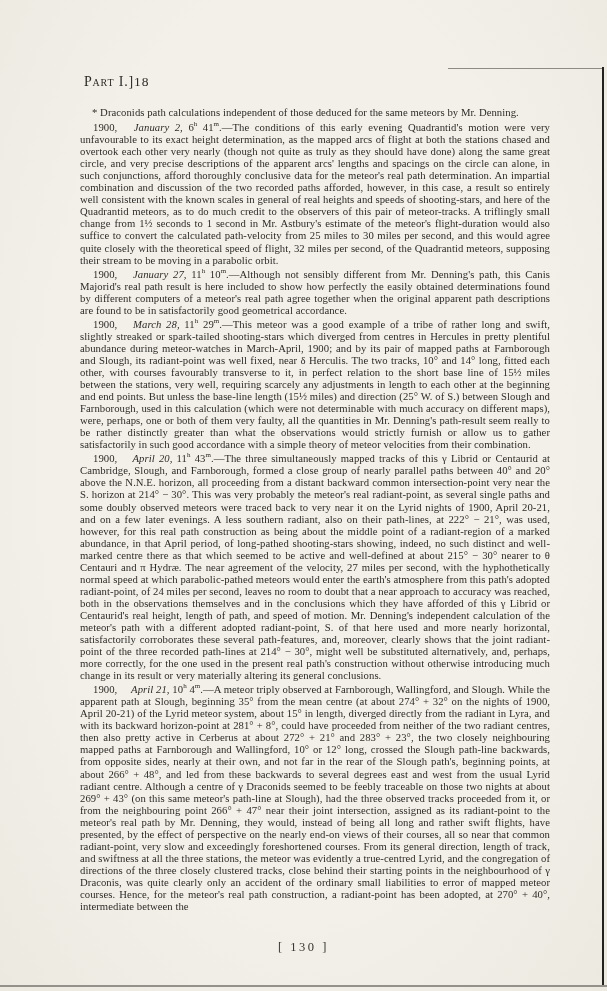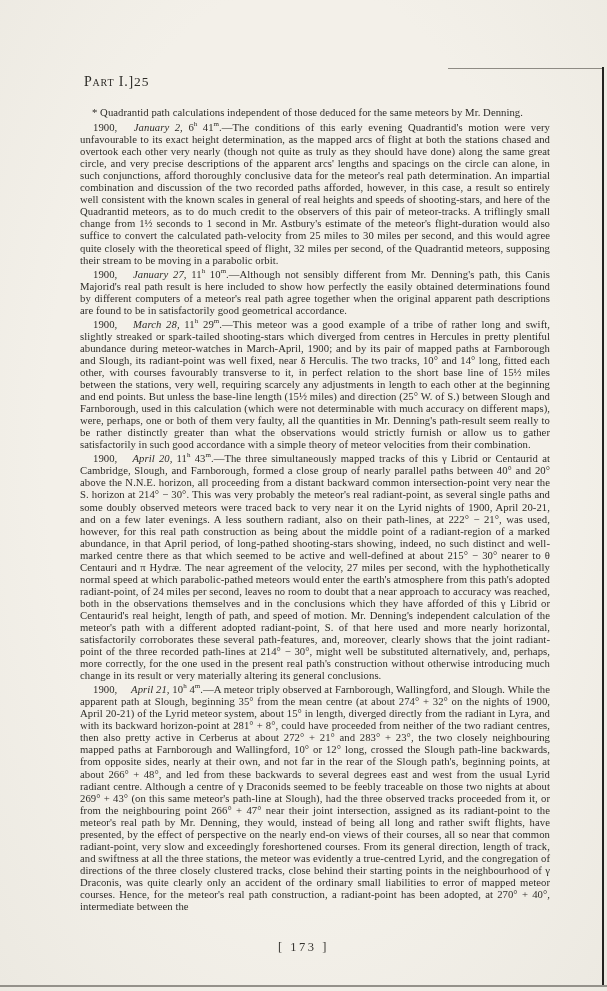--- a/index.html
+++ b/index.html
@@ -56,38 +56,38 @@
     background:#94918a;
   }
 </style>
 </head>
 <body>
 
 <div class="page">
 
   <div class="header">
     <span class="part-label">Part I.]</span>
-    <span class="header-pagenum">25</span>
+    <span class="header-pagenum">18</span>
   </div>
 
   <div class="content">
 
-    <p class="footnote">* Quadrantid path calculations independent of those deduced for the same meteors by Mr. Denning.</p>
+    <p class="footnote">* Draconids path calculations independent of those deduced for the same meteors by Mr. Denning.</p>
 
     <p class="para"><span>1900,</span> <span class="dt">January 2,</span> <span class="tm"><span>6</span><sup>h</sup> <span>41</span><sup>m</sup></span><span>.—</span><span>The conditions of this early evening Quadrantid's motion were very unfavourable to its exact height determination, as the mapped arcs of flight at both the stations chased and overtook each other very nearly (though not quite as truly as they should have done) along the same great circle, and very precise descriptions of the apparent arcs' lengths and spacings on the circle can alone, in such conjunctions, afford thoroughly conclusive data for the meteor's real path determination. An impartial combination and discussion of the two recorded paths afforded, however, in this case, a result so entirely well consistent with the known scales in general of real heights and speeds of shooting-stars, and here of the Quadrantid meteors, as to do much credit to the observers of this pair of meteor-tracks. A triflingly small change from 1½ seconds to 1 second in Mr. Astbury's estimate of the meteor's flight-duration would also suffice to convert the calculated path-velocity from 25 miles to 30 miles per second, and this would agree quite closely with the theoretical speed of flight, 32 miles per second, of the Quadrantid meteors, supposing their stream to be moving in a parabolic orbit.</span></p>
 
     <p class="para"><span>1900,</span> <span class="dt">January 27,</span> <span class="tm"><span>11</span><sup>h</sup> <span>10</span><sup>m</sup></span><span>.—</span><span>Although not sensibly different from Mr. Denning's path, this Canis Majorid's real path result is here included to show how perfectly the easily obtained determinations found by different computers of a meteor's real path agree together when the original apparent path descriptions are found to be in satisfactorily good geometrical accordance.</span></p>
 
     <p class="para"><span>1900,</span> <span class="dt">March 28,</span> <span class="tm"><span>11</span><sup>h</sup> <span>29</span><sup>m</sup></span><span>.—</span><span>This meteor was a good example of a tribe of rather long and swift, slightly streaked or spark-tailed shooting-stars which diverged from centres in Hercules in pretty plentiful abundance during meteor-watches in March-April, 1900; and by its pair of mapped paths at Farnborough and Slough, its radiant-point was well fixed, near δ Herculis. The two tracks, 10° and 14° long, fitted each other, with courses favourably transverse to it, in perfect relation to the short base line of 15½ miles between the stations, very well, requiring scarcely any adjustments in length to each other at the beginning and end points. But unless the base-line length (15½ miles) and direction (25° W. of S.) between Slough and Farnborough, used in this calculation (which were not determinable with much accuracy on different maps), were, perhaps, one or both of them very faulty, all the quantities in Mr. Denning's path-result seem really to be rather distinctly greater than what the observations would strictly furnish or allow us to gather satisfactorily in such good accordance with a simple theory of meteor velocities from their combination.</span></p>
 
     <p class="para"><span>1900,</span> <span class="dt">April 20,</span> <span class="tm"><span>11</span><sup>h</sup> <span>43</span><sup>m</sup></span><span>.—</span><span>The three simultaneously mapped tracks of this γ Librid or Centaurid at Cambridge, Slough, and Farnborough, formed a close group of nearly parallel paths between 40° and 20° above the N.N.E. horizon, all proceeding from a distant backward common intersection-point very near the S. horizon at 214° − 30°. This was very probably the meteor's real radiant-point, as several single paths and some doubly observed meteors were traced back to very near it on the Lyrid nights of 1900, April 20-21, and on a few later evenings. A less southern radiant, also on their path-lines, at 222° − 21°, was used, however, for this real path construction as being about the middle point of a radiant-region of a marked abundance, in that April period, of long-pathed shooting-stars showing, indeed, no such distinct and well-marked centre there as that which seemed to be active and well-defined at about 215° − 30° nearer to θ Centauri and π Hydræ. The near agreement of the velocity, 27 miles per second, with the hyphothetically normal speed at which parabolic-pathed meteors would enter the earth's atmosphere from this path's adopted radiant-point, of 24 miles per second, leaves no room to doubt that a near approach to accuracy was reached, both in the observations themselves and in the conclusions which they have afforded of this γ Librid or Centaurid's real height, length of path, and speed of motion. Mr. Denning's independent calculation of the meteor's path with a different adopted radiant-point, S. of that here used and more nearly horizontal, satisfactorily corroborates these several path-features, and, moreover, clearly shows that the joint radiant-point of the three recorded path-lines at 214° − 30°, might well be substituted alternatively, and, perhaps, more correctly, for the one used in the present real path's construction without otherwise introducing much change in its result or very materially altering its general conclusions.</span></p>
 
     <p class="para"><span>1900,</span> <span class="dt">April 21,</span> <span class="tm"><span>10</span><sup>h</sup> <span>4</span><sup>m</sup></span><span>.—</span><span>A meteor triply observed at Farnborough, Wallingford, and Slough. While the apparent path at Slough, beginning 35° from the mean centre (at about 274° + 32° on the nights of 1900, April 20-21) of the Lyrid meteor system, about 15° in length, diverged directly from the radiant in Lyra, and with its backward horizon-point at 281° + 8°, could have proceeded from neither of the two radiant centres, then also pretty active in Cerberus at about 272° + 21° and 283° + 23°, the two closely neighbouring mapped paths at Farnborough and Wallingford, 10° or 12° long, crossed the Slough path-line backwards, from opposite sides, nearly at their own, and not far in the rear of the Slough path's, beginning points, at about 266° + 48°, and led from these backwards to several degrees east and west from the usual Lyrid radiant centre. Although a centre of γ Draconids seemed to be feebly traceable on those two nights at about 269° + 43° (on this same meteor's path-line at Slough), had the three observed tracks proceeded from it, or from the neighbouring point 266° + 47° near their joint intersection, assigned as its radiant-point to the meteor's real path by Mr. Denning, they would, instead of being all long and rather swift flights, have presented, by the effect of perspective on the nearly end-on views of their courses, all so near that common radiant-point, very slow and exceedingly foreshortened courses. From its general direction, length of track, and swiftness at all the three stations, the meteor was evidently a true-centred Lyrid, and the congregation of directions of the three closely clustered tracks, close behind their starting points in the neighbourhood of γ Draconis, was quite clearly only an accident of the ordinary small liabilities to error of mapped meteor courses. Hence, for the meteor's real path construction, a radiant-point has been adopted, at 270° + 40°, intermediate between the</span></p>
 
   </div>
 
-  <div class="folio">[ 173 ]</div>
+  <div class="folio">[ 130 ]</div>
 
   <div class="edge-top-right"></div>
   <div class="edge-right"></div>
   <div class="edge-bottom"></div>
 
 </div>
 
 </body></html>

